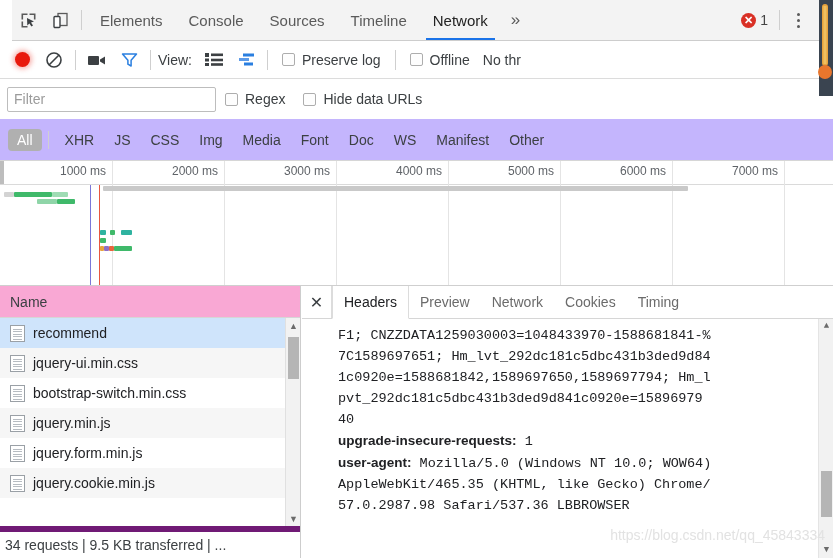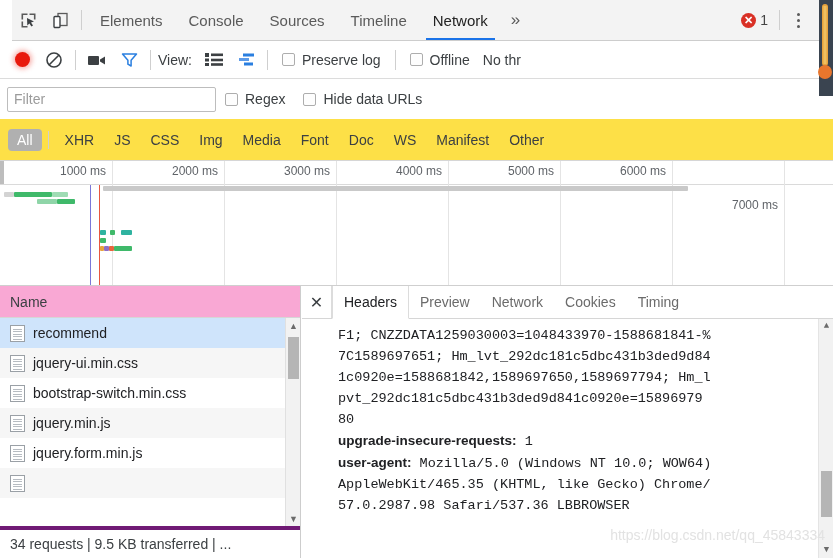--- a/index.html
+++ b/index.html
@@ -81,21 +81,21 @@
     width: 209px; height: 25px;
     border: 1px solid #bdbdbd; border-radius: 2px;
     padding: 0 6px; font-size: 14px; font-family: "Liberation Sans", sans-serif;
     color: #202124; background: #fff;
   }
   .filterinput::placeholder { color: #9b9b9b; }
 
   
   .typerow {
     position: absolute; left: 0; top: 119px; width: 833px; height: 42px;
-    background: #fde047; border-bottom: 1px solid #d6d6d6;
+    background: #c4b5fd; border-bottom: 1px solid #d6d6d6;
     display: flex; align-items: center; padding-left: 8px;
   }
   .typechip {
     font-size: 14px; color: #3c4043; padding: 3px 9px; border-radius: 4px;
     white-space: nowrap; margin-right: 2px;
   }
   .typechip.sel { background: #b0b0b0; color: #fff; }
   .typesep { width: 1px; height: 18px; background: #d0d0d0; margin: 0 7px 0 4px; }
 
   
@@ -143,22 +143,22 @@
     background: #f2f2f2; border-left: 1px solid #e0e0e0;
   }
   .sc-arrow {
     position: absolute; left: 0; width: 15px; height: 15px;
     display: flex; align-items: center; justify-content: center;
     font-size: 9px; color: #6b6b6b;
   }
   .sc-thumb { position: absolute; left: 2px; width: 11px; background: #b5b5b5; }
   .statusbar {
     position: absolute; left: 0; bottom: 0; width: 301px; height: 32px;
-    border-top: 4px solid #701a75; background: #fff;
-    display: flex; align-items: center; padding-left: 10px;
+    border-top: 6px solid #701a75; background: #fff;
+    display: flex; align-items: center; padding-left: 5px;
     font-size: 14px; color: #3c4043; white-space: nowrap; overflow: hidden;
   }
 
   .detailpanel {
     position: absolute; left: 302px; top: 286px; width: 531px; height: 272px;
     background: #fff; overflow: hidden;
   }
   .dtabs {
     height: 33px; border-bottom: 1px solid #d6d6d6; display: flex; align-items: stretch;
     background: #fff;
@@ -344,21 +344,21 @@
         <div class="ov-ticklabel" style="left: 114px; width: 110px;">2000 ms</div>
         <div class="ov-div" style="left: 336px;"></div>
         <div class="ov-ticklabel" style="left: 226px; width: 110px;">3000 ms</div>
         <div class="ov-div" style="left: 448px;"></div>
         <div class="ov-ticklabel" style="left: 338px; width: 110px;">4000 ms</div>
         <div class="ov-div" style="left: 560px;"></div>
         <div class="ov-ticklabel" style="left: 450px; width: 110px;">5000 ms</div>
         <div class="ov-div" style="left: 672px;"></div>
         <div class="ov-ticklabel" style="left: 562px; width: 110px;">6000 ms</div>
         <div class="ov-div" style="left: 784px;"></div>
-        <div class="ov-ticklabel" style="left: 674px; width: 110px; margin-top: 34px;">7000 ms</div>
+        <div class="ov-ticklabel" style="left: 674px; width: 110px;">7000 ms</div>
         <div class="ov-bar" style="left: 4px; top: 31px; width: 10px; background: rgb(211, 211, 211);"></div>
         <div class="ov-bar" style="left: 14px; top: 31px; width: 38px; background: rgb(63, 185, 106);"></div>
         <div class="ov-bar" style="left: 52px; top: 31px; width: 16px; background: rgb(159, 220, 180);"></div>
         <div class="ov-bar" style="left: 37px; top: 38px; width: 20px; background: rgb(143, 213, 168);"></div>
         <div class="ov-bar" style="left: 57px; top: 38px; width: 18px; background: rgb(63, 185, 106);"></div>
         <div class="ov-bar" style="left: 100px; top: 69px; width: 6px; background: rgb(47, 179, 160);"></div>
         <div class="ov-bar" style="left: 110px; top: 69px; width: 5px; background: rgb(63, 185, 106);"></div>
         <div class="ov-bar" style="left: 121px; top: 69px; width: 11px; background: rgb(47, 179, 160);"></div>
         <div class="ov-bar" style="left: 100px; top: 77px; width: 6px; background: rgb(63, 185, 106);"></div>
         <div class="ov-bar" style="left: 100px; top: 85px; width: 4px; background: rgb(232, 163, 61);"></div>
@@ -428,20 +428,21 @@
             <span>jquery.form.min.js</span>
           </div>
           <div class="reqrow odd">
             <span class="docicon">
               <i style="top: 3px;"></i>
               <i style="top: 5.6px;"></i>
               <i style="top: 8.2px;"></i>
               <i style="top: 10.8px;"></i>
               <i style="top: 13.4px;"></i>
             </span>
+            <span>jquery.cookie.min.js</span>
           </div>
         </div>
       <div class="reqscroll">
         <div class="sc-arrow" style="top:0">▲</div>
         <div class="sc-thumb" style="top:19px;height:42px"></div>
         <div class="sc-arrow" style="bottom:0">▼</div>
       </div>
     </div>
     <div class="statusbar">
       <span>34 requests  |  9.5 KB transferred  |  ...</span>
@@ -456,21 +457,21 @@
       <div class="dtab">Network</div>
       <div class="dtab">Cookies</div>
       <div class="dtab">Timing</div>
     </div>
     <div class="dbody">
       <div id="hdr-lines">
           <div class="ln">F1; CNZZDATA1259030003=1048433970-1588681841-%</div>
           <div class="ln">7C1589697651; Hm_lvt_292dc181c5dbc431b3ded9d84</div>
           <div class="ln">1c0920e=1588681842,1589697650,1589697794; Hm_l</div>
           <div class="ln">pvt_292dc181c5dbc431b3ded9d841c0920e=15896979</div>
-          <div class="ln">80</div>
+          <div class="ln">40</div>
           <div class="ln"><b>upgrade-insecure-requests:</b> 1</div>
           <div class="ln"><b>user-agent:</b> Mozilla/5.0 (Windows NT 10.0; WOW64)</div>
           <div class="ln">AppleWebKit/465.35 (KHTML, like Gecko) Chrome/</div>
           <div class="ln">57.0.2987.98 Safari/537.36 LBBROWSER</div>
         </div>
       <div class="dscroll">
         <div class="sc-arrow" style="top:0">▲</div>
         <div class="sc-thumb" style="top:152px;height:46px"></div>
         <div class="sc-arrow" style="bottom:0">▼</div>
       </div>

